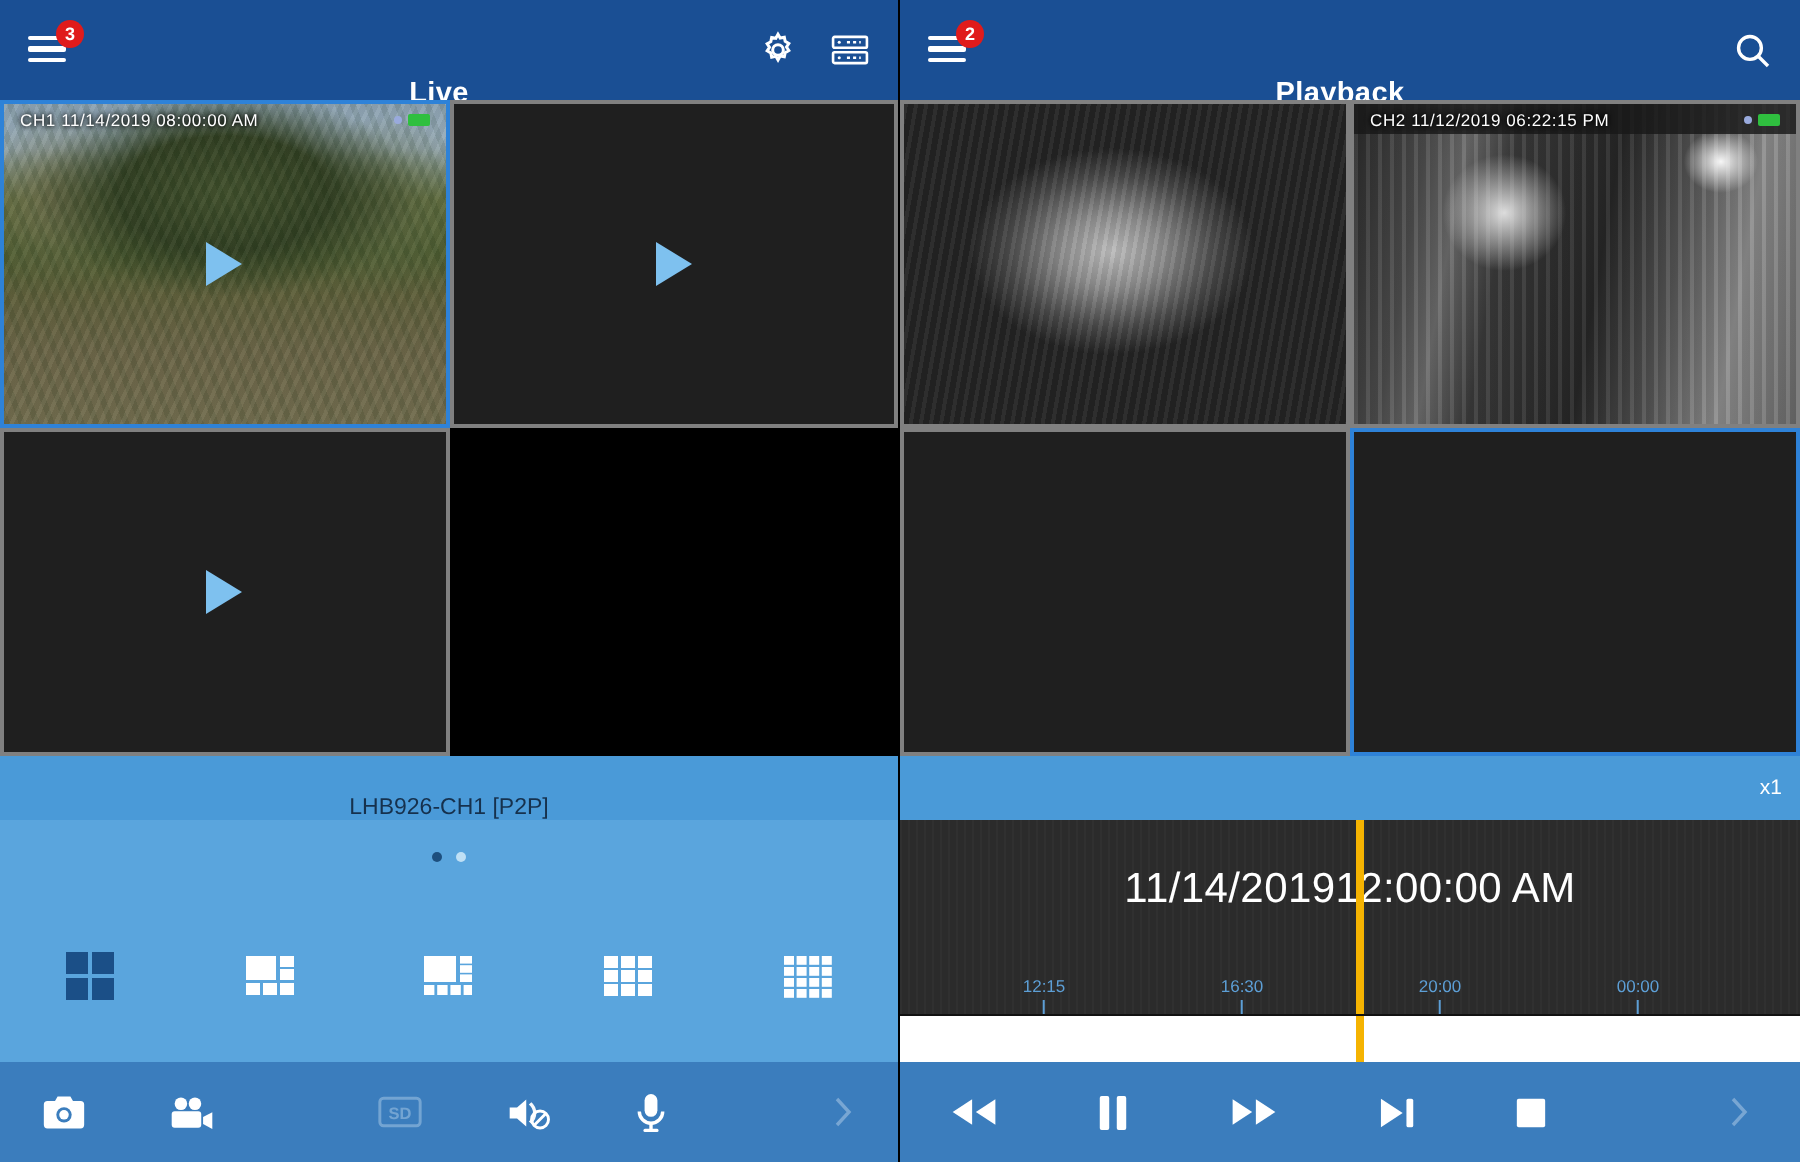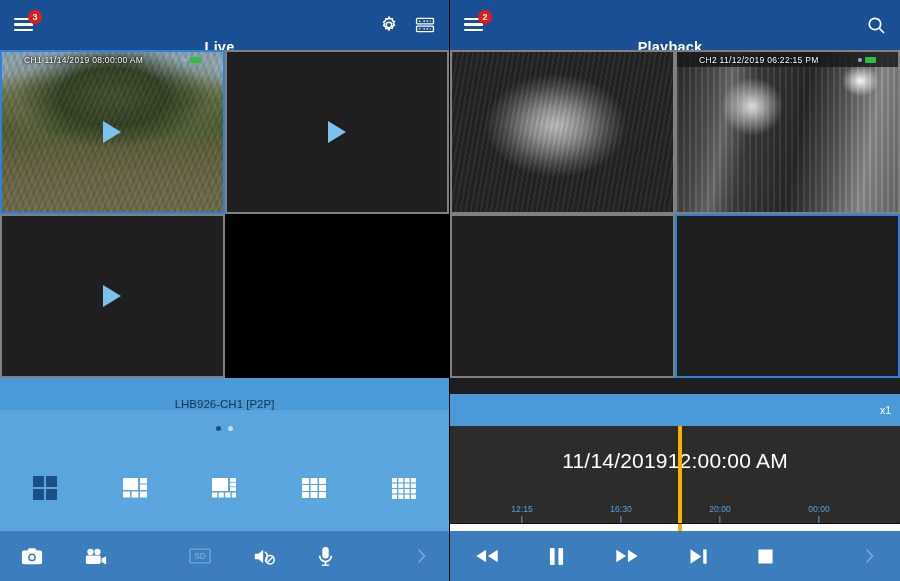--- a/index.html
+++ b/index.html
@@ -33,21 +33,21 @@
 
   .ico { display: inline-flex; align-items: center; justify-content: center; }
   .ico svg { display: block; }
 
   
   .grid { flex: 0 0 328px; display: grid; grid-template-columns: 1fr 1fr; grid-template-rows: 1fr 1fr; background: #000; gap: 0; }
   .tile { position: relative; overflow: hidden; background: #202020; border: 2px solid #808080; }
   .tile.sel { border-color: #2e82d8; }
   .tile-label {
     position: absolute; top: 0; left: 0; right: 0; height: 15px;
-    display: flex; align-items: center; padding: 0 22px;
+    display: flex; align-items: center; padding: 0 8px;
     color: #fff; font-size: 8.5px; letter-spacing: .3px; z-index: 4;
     text-shadow: 0 0 2px #000, 0 0 3px #000;
   }
   .tile-label.dark { background: rgba(25,25,25,.82); }
   .tile-label .lbl-right { margin-left: auto; display: flex; align-items: center; gap: 3px; }
   .dot-ind { width: 4px; height: 4px; border-radius: 50%; background: #9ad; }
   .bar-ind { width: 11px; height: 6px; border-radius: 1px; background: #2fbf3f; }
   .bar-ind.red { background: #d43b2f; }
   .play-tri {
     position: absolute; left: 50%; top: 50%; transform: translate(-50%,-50%);
@@ -114,21 +114,21 @@
   .dots i { width: 5px; height: 5px; border-radius: 50%; background: #bfe0f5; display: block; }
   .dots i.on { background: #1d4f7e; }
   .layouts { display: flex; align-items: center; justify-content: space-around; width: 100%; margin-top: auto; margin-bottom: 30px; }
   .ly { cursor: pointer; }
   .ly svg { display: block; }
   .live-bar { flex: 0 0 50px; background: #3b7dbd; display: flex; align-items: center; justify-content: space-around; }
   .live-bar .ico { cursor: pointer; }
   .dim { opacity: .38; padding-left: 40px; }
 
   
-  .pb-speed { flex: 0 0 32px; background: #4a9ad8; display: flex; align-items: center; justify-content: flex-end; padding-right: 9px; margin-top: 16px; }
+  .pb-speed { flex: 0 0 32px; background: #4a9ad8; display: flex; align-items: center; justify-content: flex-end; padding-right: 9px; }
   .pb-speed span { color: #fff; font-size: 10.5px; }
   .pb-time {
     flex: 0 0 70px; background: #2b2b2b; position: relative;
     display: flex; align-items: center; justify-content: center;
     background-image: repeating-linear-gradient(90deg, rgba(255,255,255,.025) 0 1px, rgba(0,0,0,0) 1px 4px);
   }
   .pb-time .stamp { color: #fff; font-size: 21px; letter-spacing: .2px; white-space: nowrap; }
   .pb-ticks { flex: 0 0 28px; background: #2b2b2b; position: relative; border-bottom: 1px solid #111;
     background-image: repeating-linear-gradient(90deg, rgba(255,255,255,.025) 0 1px, rgba(0,0,0,0) 1px 4px); }
   .tick { position: absolute; bottom: 0; transform: translateX(-50%); text-align: center; }

